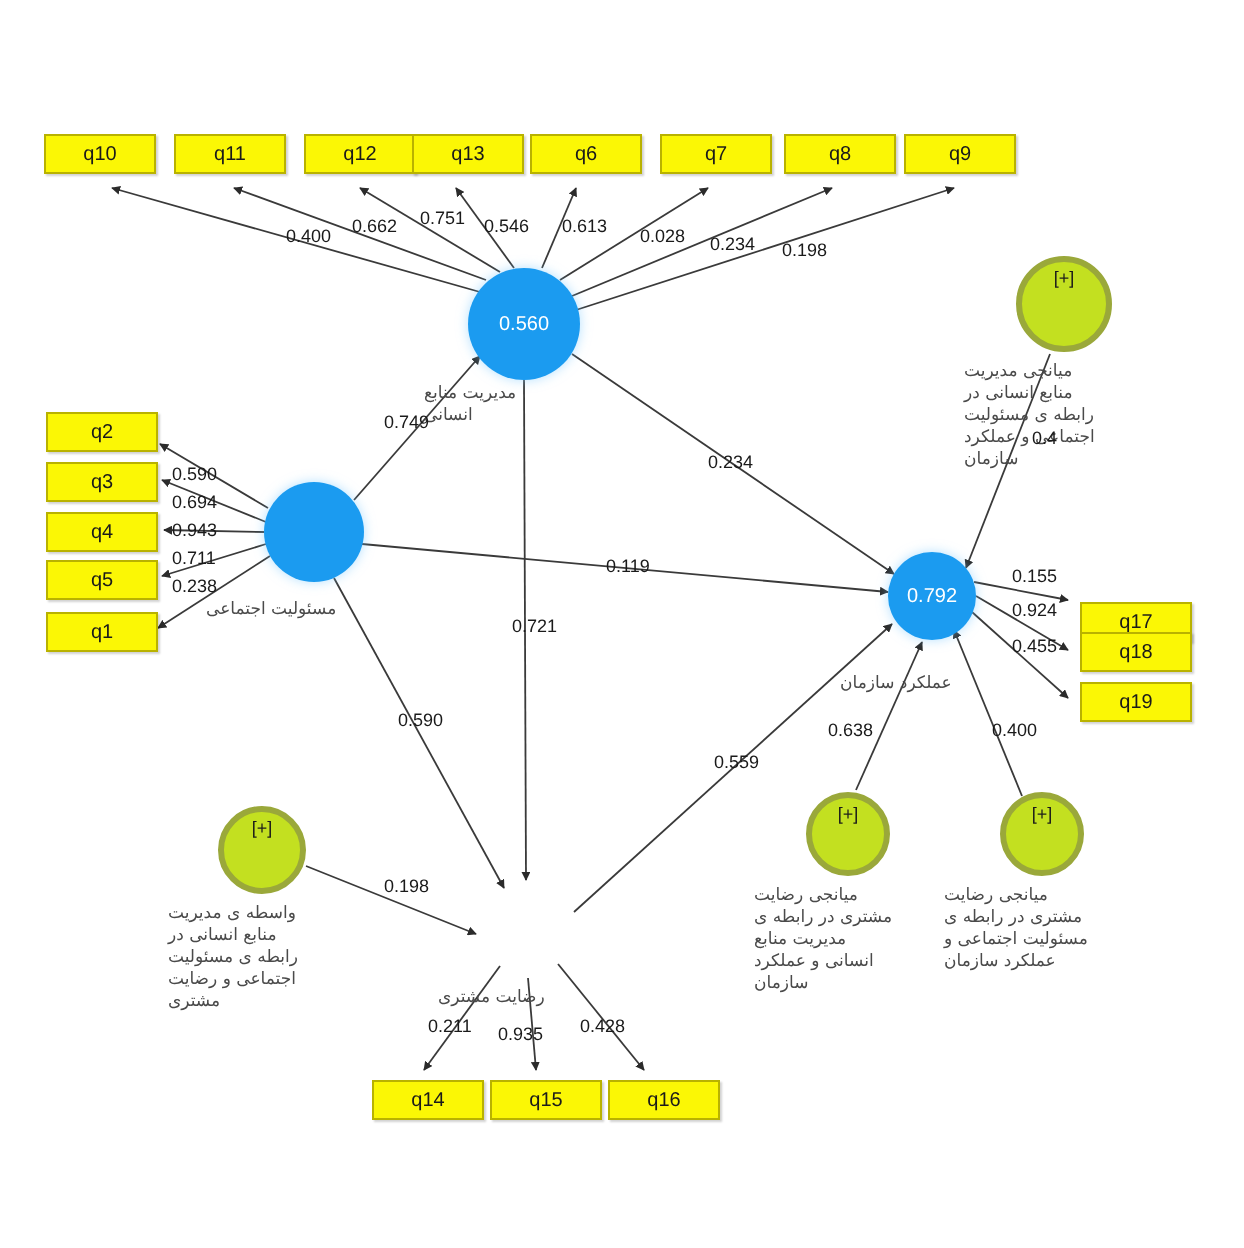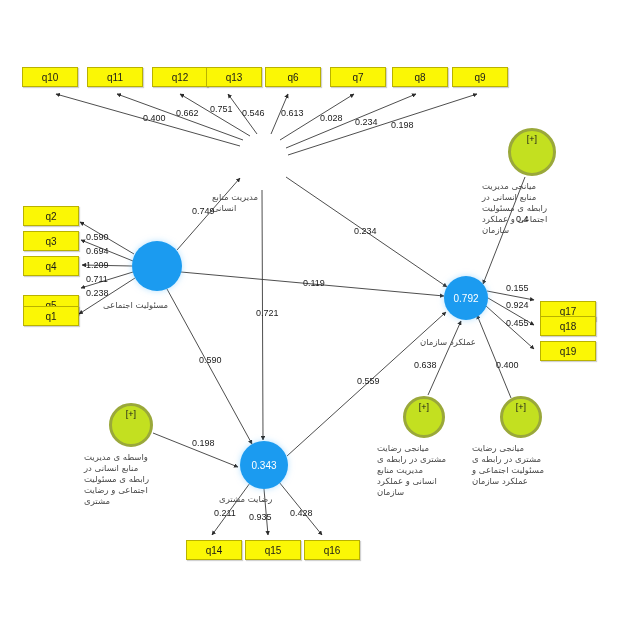--- a/index.html
+++ b/index.html
@@ -153,41 +153,41 @@
     <div class="ind" style="left:152px;top:67px">q12</div>
     <div class="ind" style="left:206px;top:67px">q13</div>
     <div class="ind" style="left:265px;top:67px">q6</div>
     <div class="ind" style="left:330px;top:67px">q7</div>
     <div class="ind" style="left:392px;top:67px">q8</div>
     <div class="ind" style="left:452px;top:67px">q9</div>
 
     <div class="ind" style="left:23px;top:206px">q2</div>
     <div class="ind" style="left:23px;top:231px">q3</div>
     <div class="ind" style="left:23px;top:256px">q4</div>
-    <div class="ind" style="left:23px;top:295px">q5</div>
+    <div class="ind" style="left:23px;top:280px">q5</div>
     <div class="ind" style="left:23px;top:306px">q1</div>
 
     <div class="ind" style="left:540px;top:301px">q17</div>
     <div class="ind" style="left:540px;top:316px">q18</div>
     <div class="ind" style="left:540px;top:341px">q19</div>
 
     <div class="ind" style="left:186px;top:540px">q14</div>
     <div class="ind" style="left:245px;top:540px">q15</div>
     <div class="ind" style="left:304px;top:540px">q16</div>
 
+    <div class="lv" style="left:234px;top:134px;width:56px;height:56px">0.560</div>
     <div class="fa-label" style="left:212px;top:192px;width:100px">مديريت منابع
 انسانى</div>
 
     <div class="lv" style="left:132px;top:241px;width:50px;height:50px"></div>
     <div class="fa-label" style="left:103px;top:300px;width:110px">مسئوليت اجتماعى</div>
 
     <div class="lv" style="left:444px;top:276px;width:44px;height:44px">0.792</div>
     <div class="fa-label" style="left:420px;top:337px;width:94px">عملكرد سازمان</div>
 
-    <div class="lv" style="left:240px;top:441px;width:48px;height:48px">0.343</div>
     <div class="fa-label" style="left:219px;top:494px;width:92px">رضايت مشترى</div>
 
     <div class="mod" style="left:508px;top:128px;width:48px;height:48px">
       <span class="plus">[+]</span>
     </div>
     <div class="fa-label" style="left:482px;top:181px;width:100px">ميانجى مديريت
 منابع انسانى در
 رابطه ى مسئوليت
 اجتماعى و عملكرد
 سازمان</div>
@@ -222,21 +222,21 @@
     <div class="edge-label" style="left:176px;top:108px">0.662</div>
     <div class="edge-label" style="left:210px;top:104px">0.751</div>
     <div class="edge-label" style="left:242px;top:108px">0.546</div>
     <div class="edge-label" style="left:281px;top:108px">0.613</div>
     <div class="edge-label" style="left:320px;top:113px">0.028</div>
     <div class="edge-label" style="left:355px;top:117px">0.234</div>
     <div class="edge-label" style="left:391px;top:120px">0.198</div>
 
     <div class="edge-label" style="left:86px;top:232px">0.590</div>
     <div class="edge-label" style="left:86px;top:246px">0.694</div>
-    <div class="edge-label" style="left:86px;top:260px">1.209</div>
+    <div class="edge-label" style="left:86px;top:260px">0.943</div>
     <div class="edge-label" style="left:86px;top:274px">0.711</div>
     <div class="edge-label" style="left:86px;top:288px">0.238</div>
 
     <div class="edge-label" style="left:506px;top:283px">0.155</div>
     <div class="edge-label" style="left:506px;top:300px">0.924</div>
     <div class="edge-label" style="left:506px;top:318px">0.455</div>
 
     <div class="edge-label" style="left:214px;top:508px">0.211</div>
     <div class="edge-label" style="left:249px;top:512px">0.935</div>
     <div class="edge-label" style="left:290px;top:508px">0.428</div>

